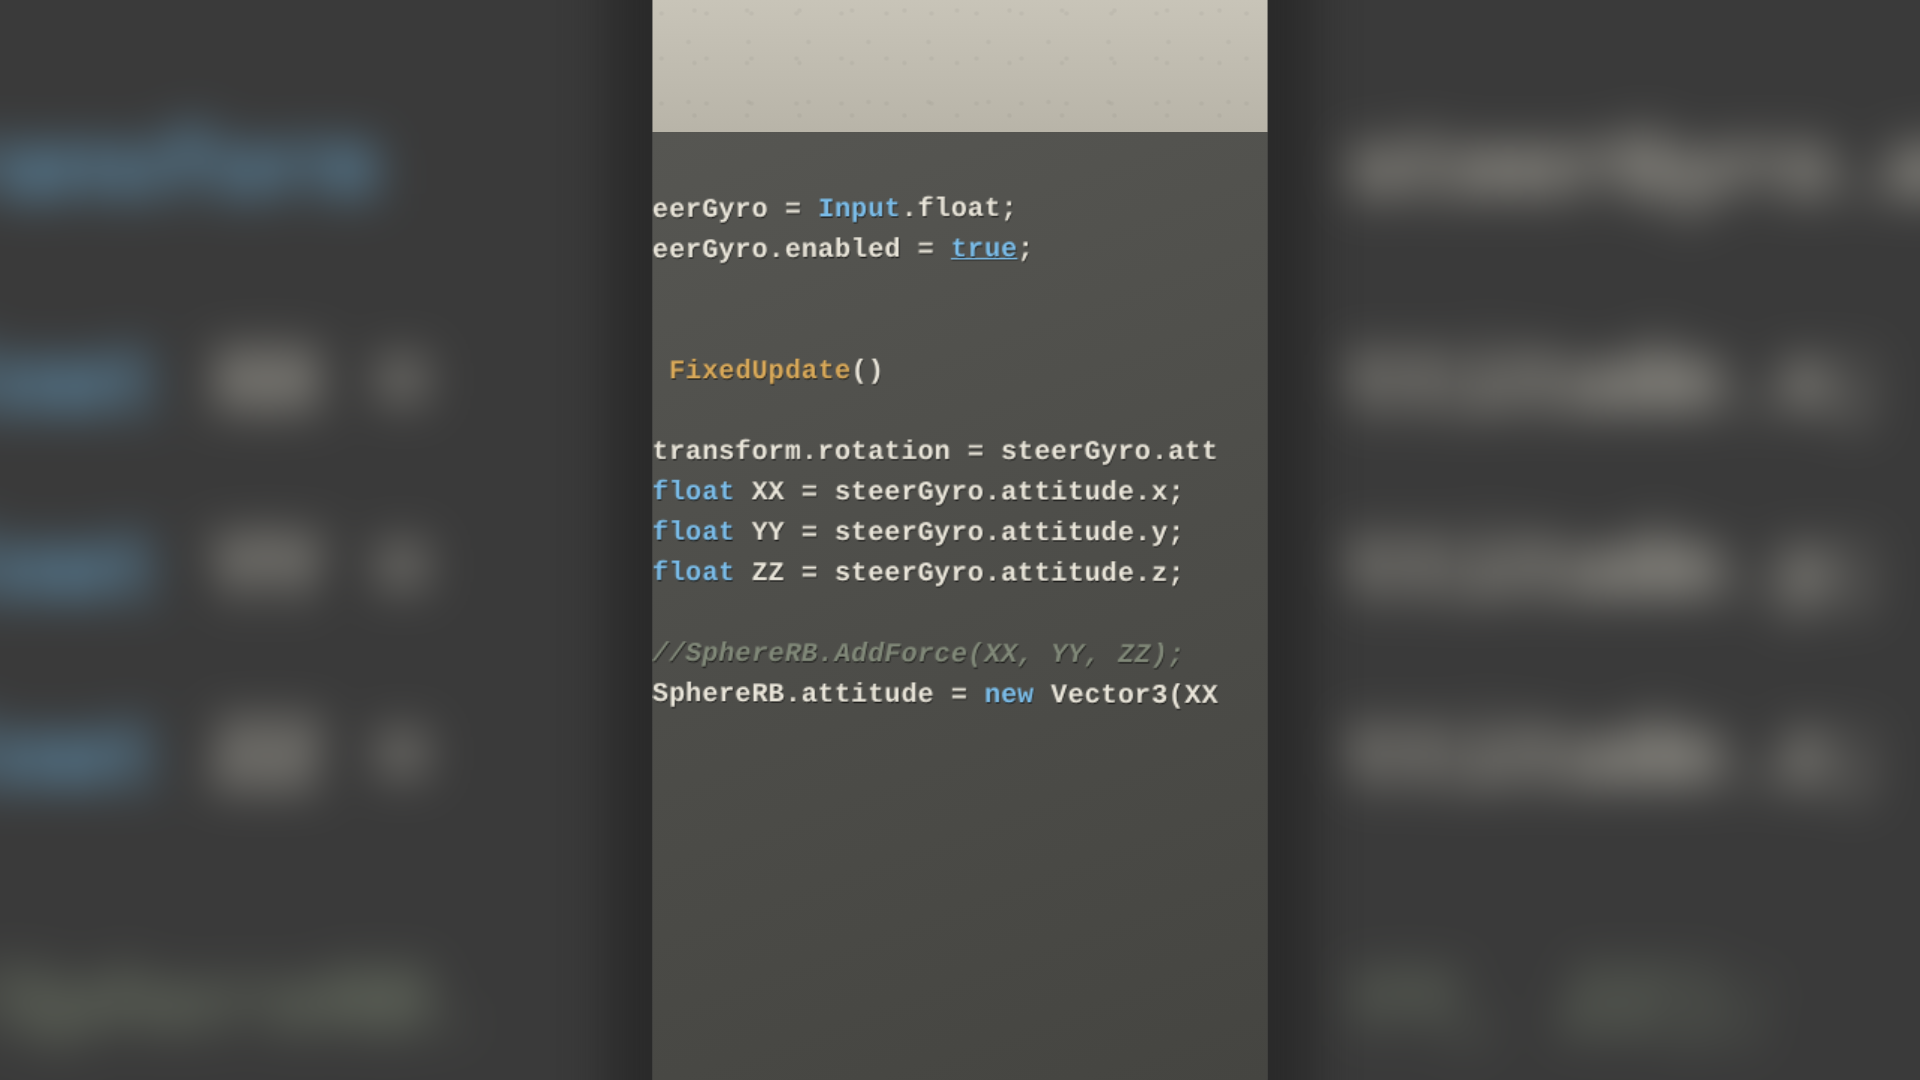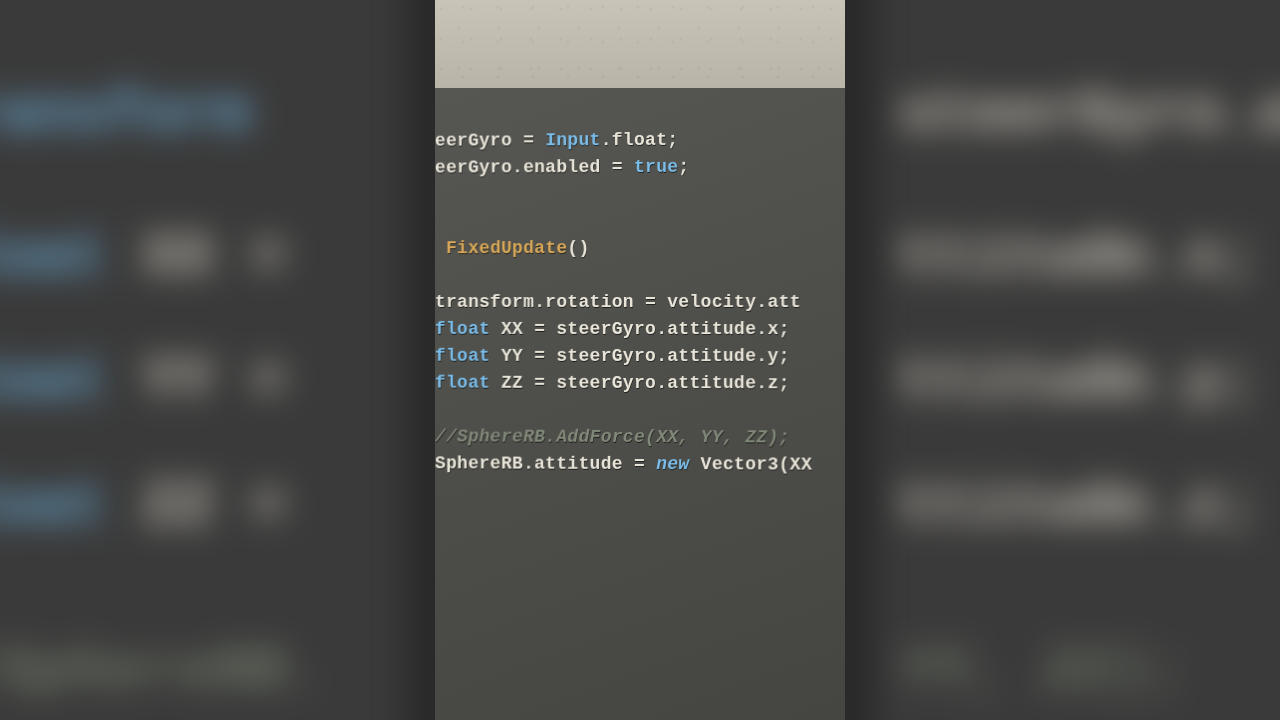--- a/index.html
+++ b/index.html
@@ -88,22 +88,22 @@
       white-space: pre;
       font-weight: bold;
       letter-spacing: 0.3px;
       text-shadow: 0.5px 0.5px 0 rgba(0,0,0,0.6);
       transform: perspective(800px) rotateY(-1deg);
       margin-left: -12px;
     }
     
     .kw-type { color: #7abce8; }
     .kw-method { color: #d8a858; text-align: right; }
-    .kw-bool { color: #7abce8; }
-    .kw-new { color: #7abce8; font-style: italic; }
+    .kw-bool { color: #7abce8; text-decoration: underline; }
+    .kw-new { color: #7abce8; }
     .comment { color: #808878; font-style: italic; }
     .plain { color: #e8e4d8; }
     
     .bg-type { color: #6aa8d0; }
     .bg-var { color: #c8c4b8; }
     .bg-plain { color: #c8c4b8; }
     .bg-comment { color: #707868; font-style: italic; }
   </style>
 </head>
 <body>
@@ -142,21 +142,21 @@
 <div class="center-panel">
   <div class="ceiling"></div>
   <div class="screen">
     <div class="code">
 <span class="plain"><span>teerGyro = </span><span class="kw-type">Input</span><span>.float;</span></span>
 <span class="plain"><span>teerGyro.enabled = </span><span class="kw-bool">true</span><span>;</span></span>
 
 
 <span class="plain"><span>d </span><span class="kw-method">FixedUpdate</span><span>()</span></span>
 
-<span class="plain"><span> transform.rotation = velocity.att</span></span>
+<span class="plain"><span> transform.rotation = steerGyro.att</span></span>
 <span class="plain"><span> </span><span class="kw-type">float</span><span> XX = steerGyro.attitude.x;</span></span>
 <span class="plain"><span> </span><span class="kw-type">float</span><span> YY = steerGyro.attitude.y;</span></span>
 <span class="plain"><span> </span><span class="kw-type">float</span><span> ZZ = steerGyro.attitude.z;</span></span>
 
 <span class="comment"><span> //SphereRB.AddForce(XX, YY, ZZ);</span></span>
 <span class="plain"><span> SphereRB.attitude = </span><span class="kw-new">new</span><span> Vector3(XX</span></span>
     </div>
   </div>
 </div>
 

